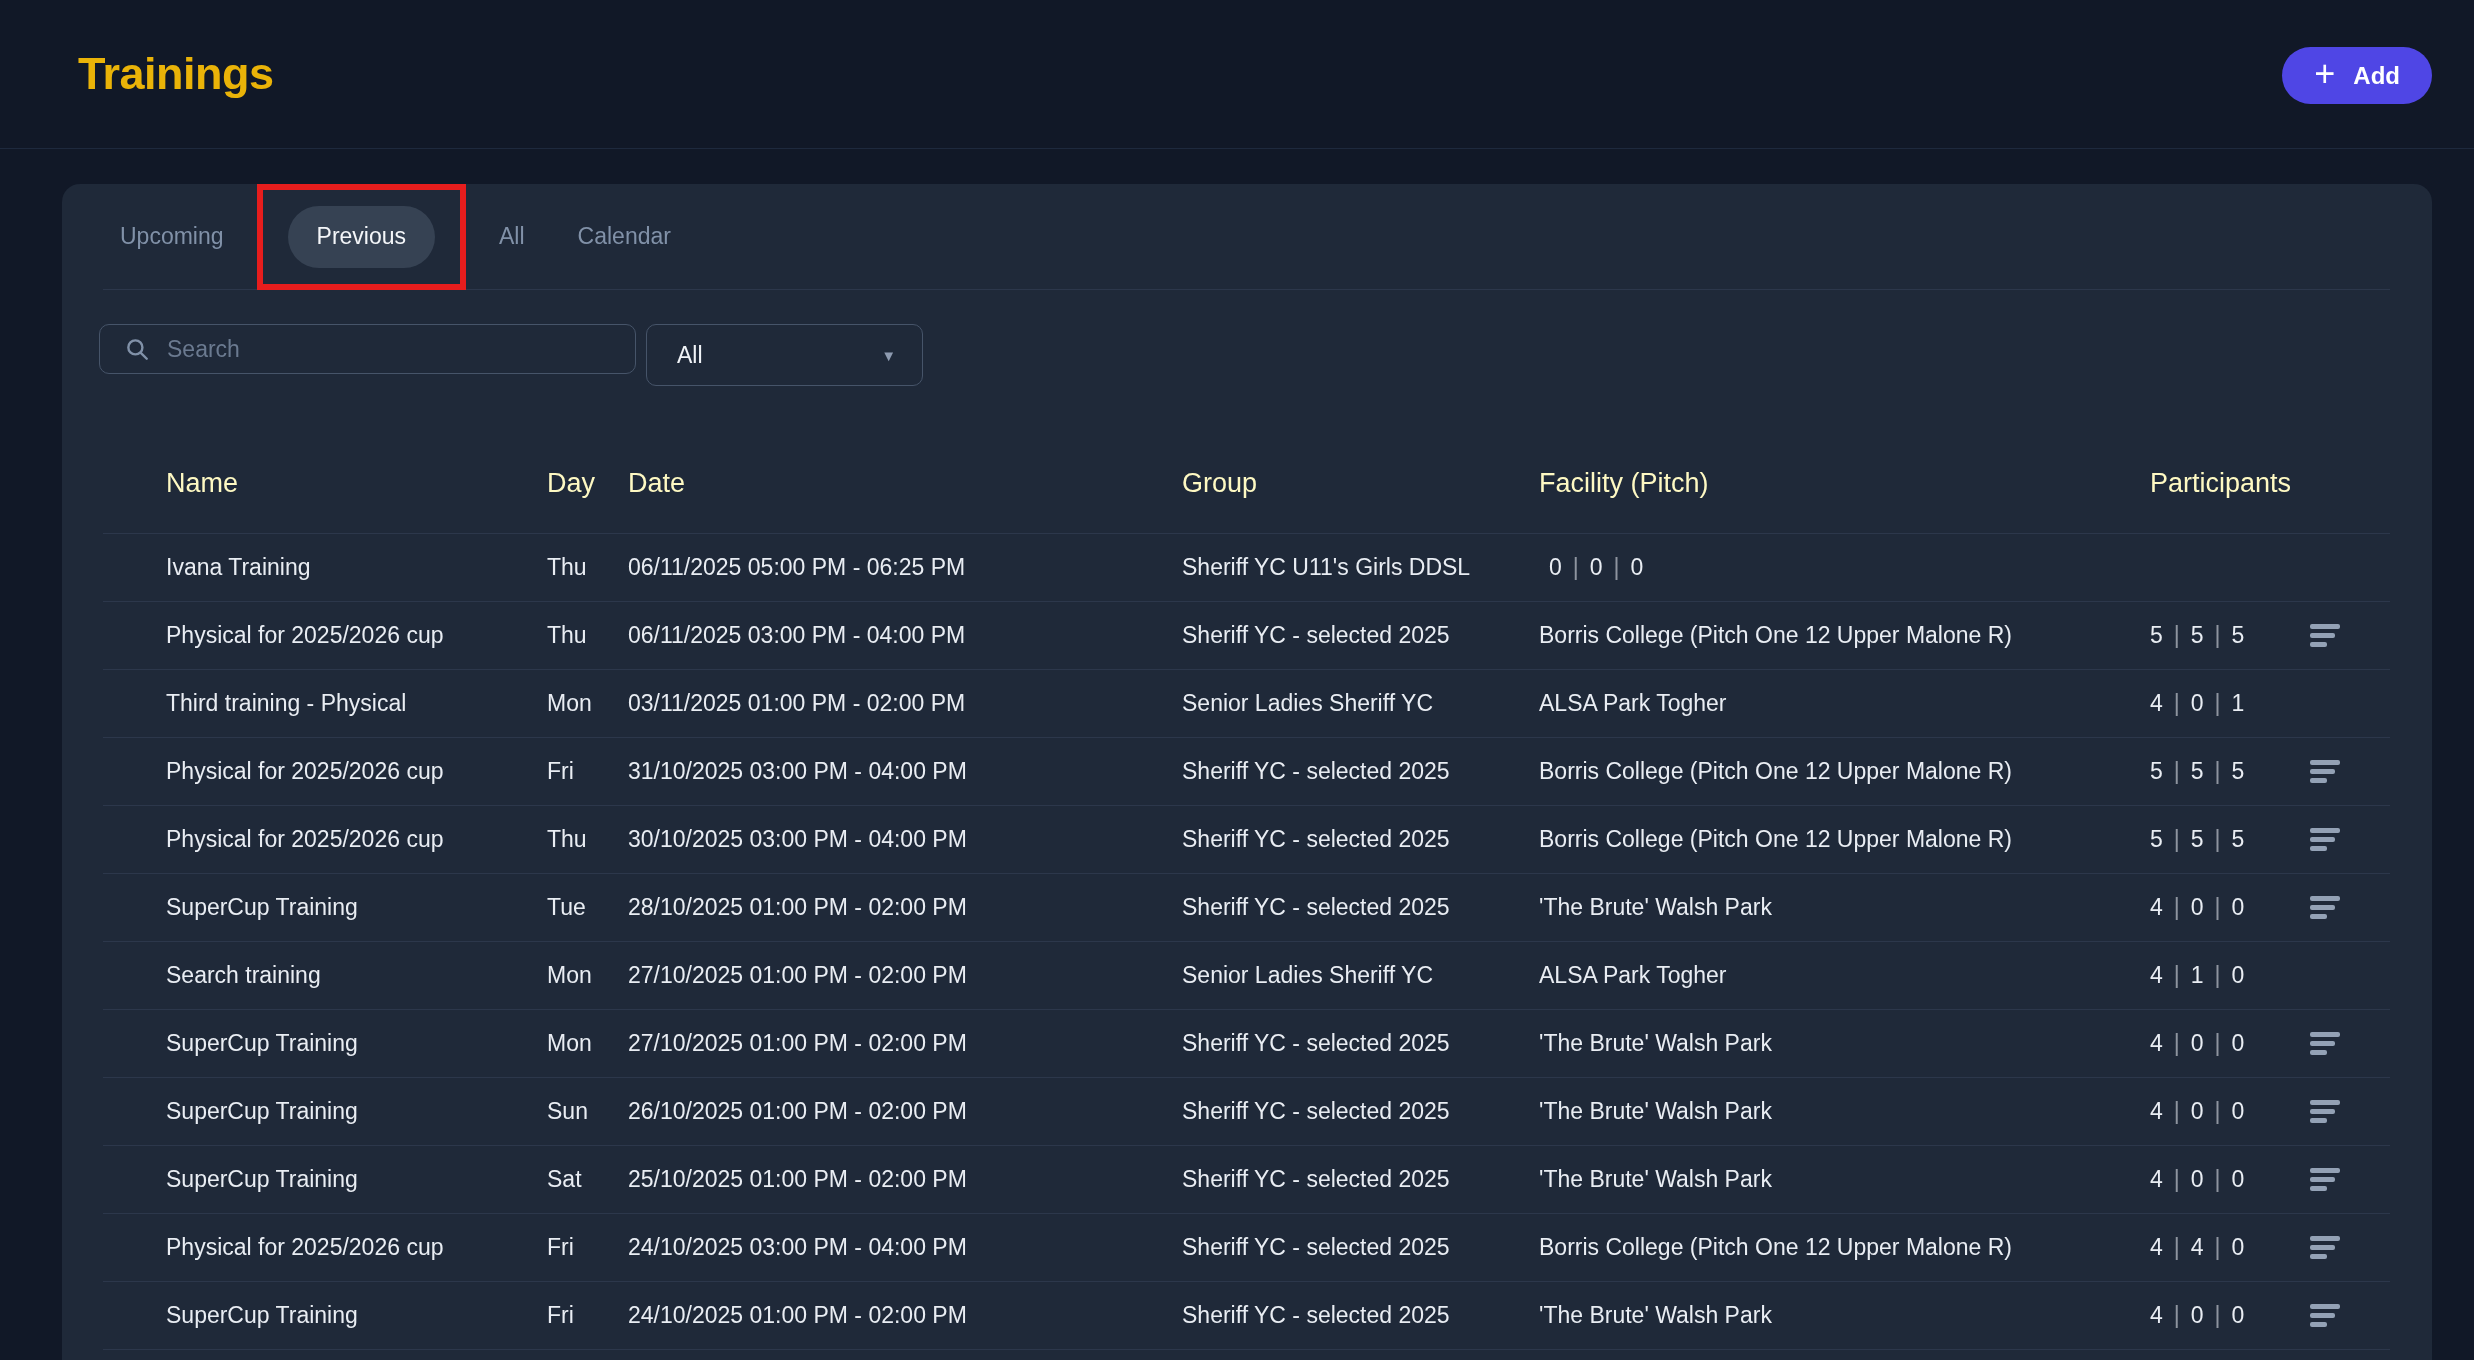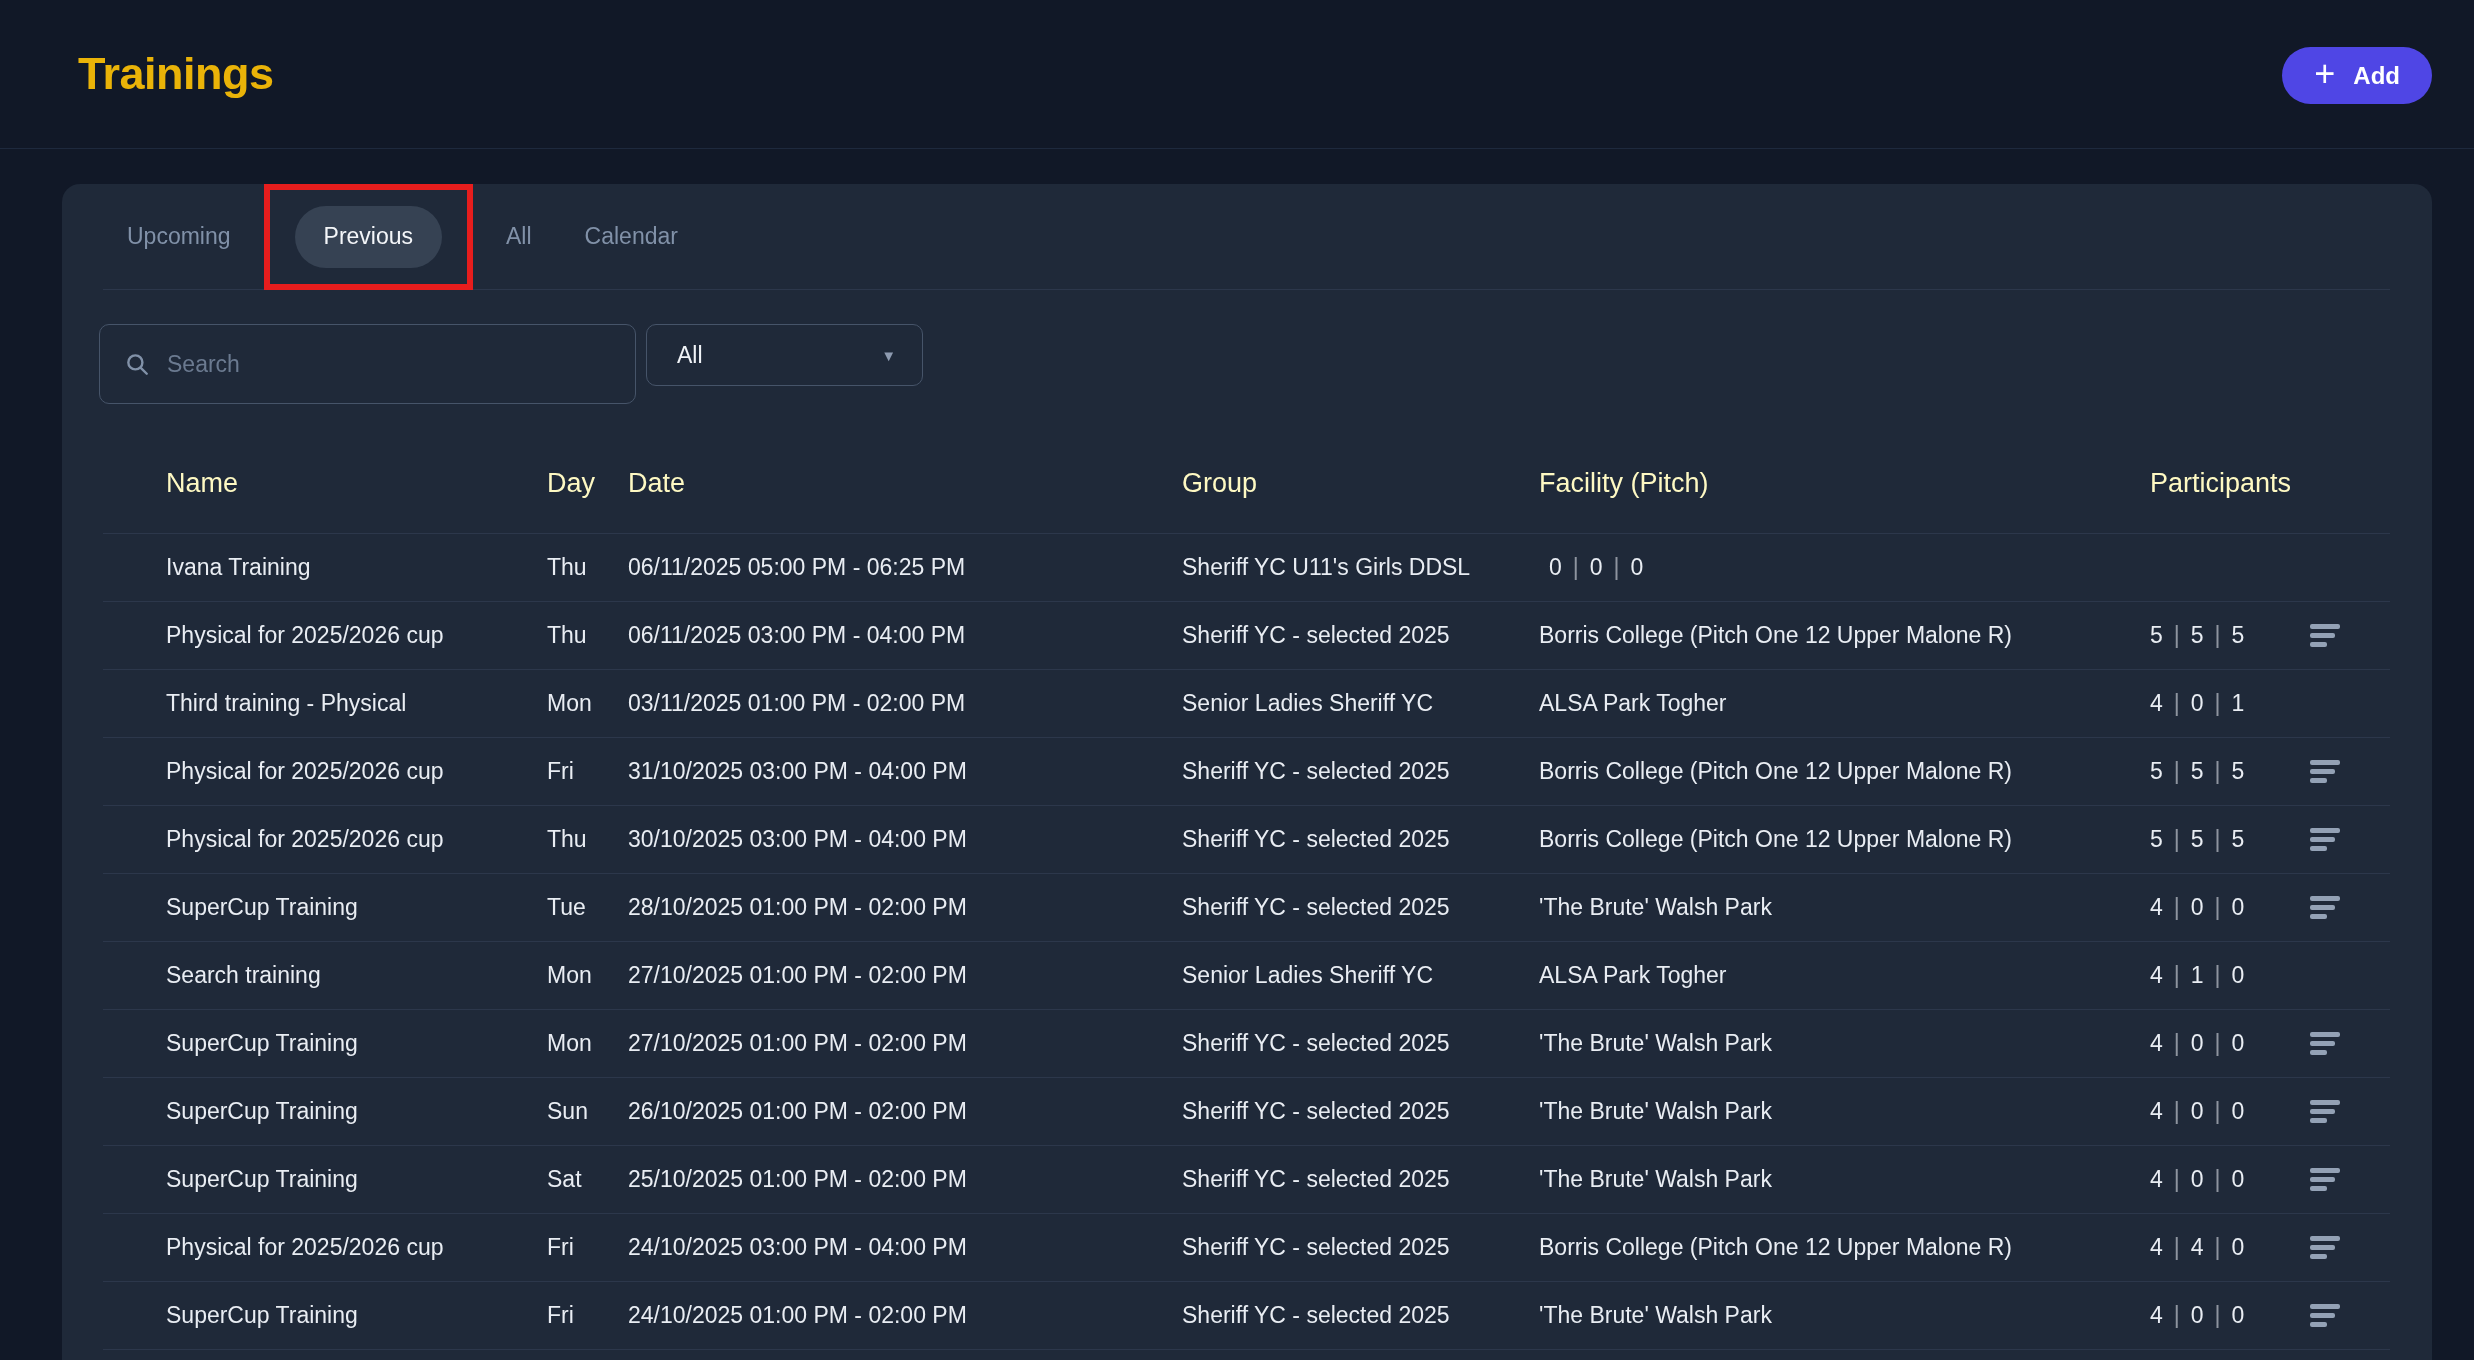--- a/index.html
+++ b/index.html
@@ -34,21 +34,21 @@
 
   
   .panel {
     position: absolute; left: 62px; top: 184px; width: 2370px; height: 1176px;
     background: #1f2939;
     border-radius: 18px 18px 0 0;
   }
 
   
   .tab-list {
-    position: absolute; left: 45px; top: 0; height: 105px;
+    position: absolute; left: 38px; top: 0; height: 105px;
     display: flex; align-items: center; gap: 13px;
   }
   .tab {
     padding: 0 20px; height: 62px;
     display: flex; align-items: center;
     font-size: 23px; color: #8191a8;
     border-radius: 31px; cursor: pointer; white-space: nowrap;
   }
   .tab.active {
     background: #364253; color: #f4f6f9; padding: 0 29px; font-weight: 500;
@@ -59,21 +59,21 @@
     display: flex; align-items: flex-start;
     position: relative; z-index: 2;
   }
   .tabs-divider {
     position: absolute; left: 41px; top: 105px; width: 2287px; height: 1px;
     background: #2c374b;
   }
 
   
   .search-box {
-    position: absolute; left: 37px; top: 140px; width: 537px; height: 80px;
+    position: absolute; left: 37px; top: 140px; width: 537px; height: 50px;
     border: 1px solid #465469; border-radius: 10px;
     display: flex; align-items: center; gap: 17px; padding: 0 24px;
     background: transparent;
   }
   .search-box svg { flex: 0 0 auto; }
   .search-box input {
     flex: 1; background: transparent; border: none; outline: none;
     font-family: inherit; font-size: 23px; color: #e9edf3;
   }
   .search-box input::placeholder { color: #6b7a90; }

